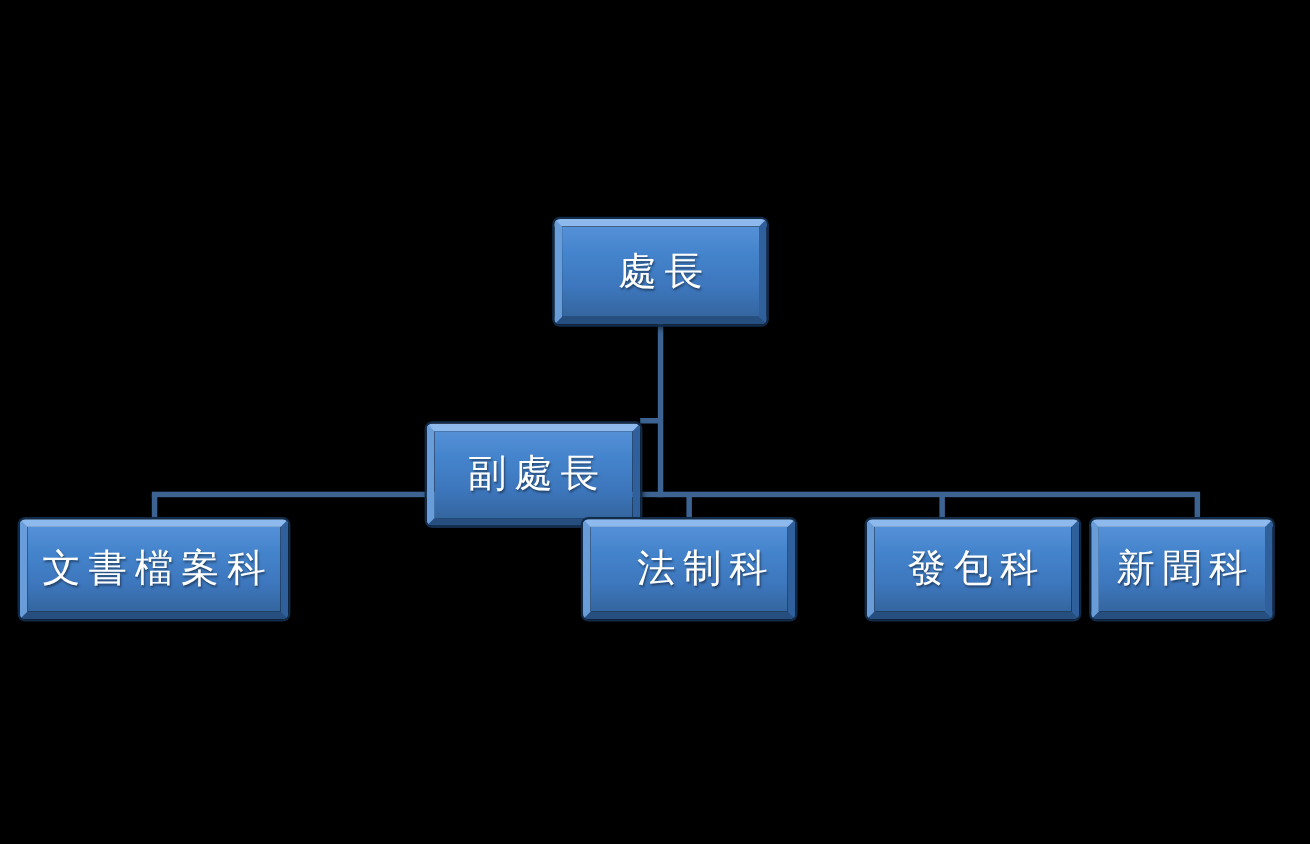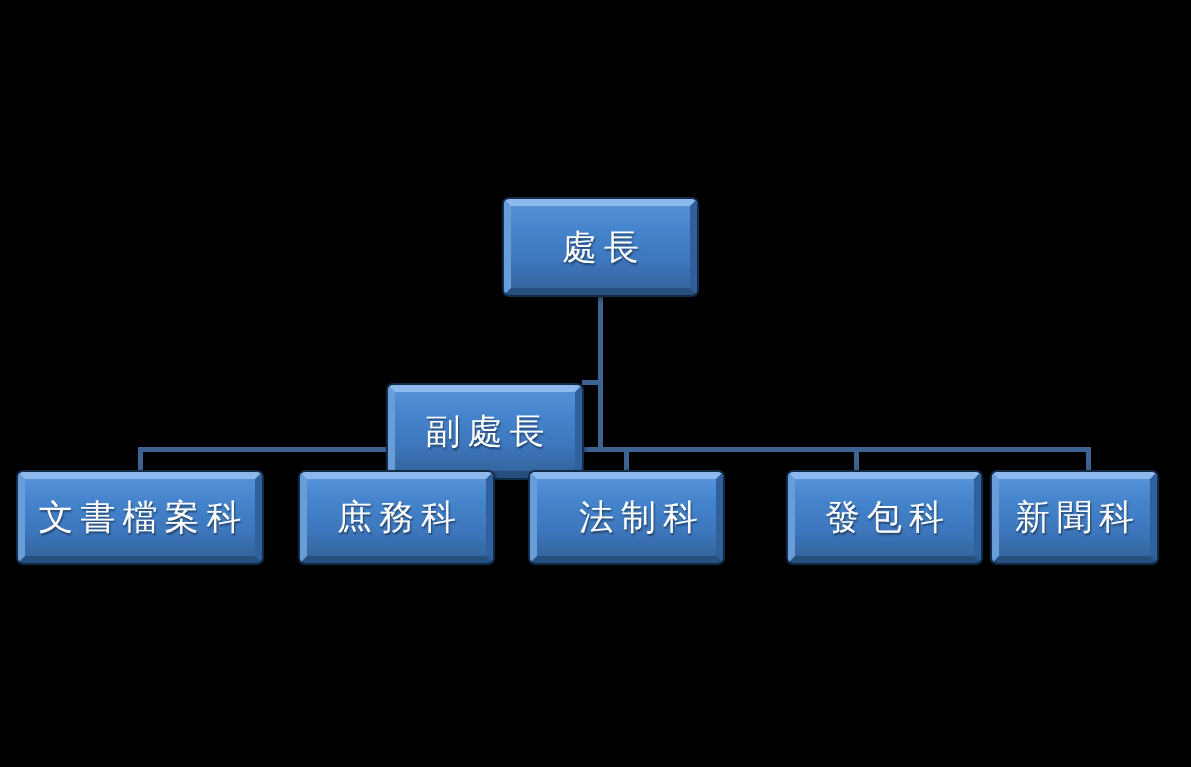--- a/index.html
+++ b/index.html
@@ -83,23 +83,20 @@
     <span class="label">處長</span>
   </div>
 
   <div class="box deputy">
     <span class="label">副處長</span>
   </div>
 
   <div class="box dept d1">
     <span class="label">文書檔案科</span>
   </div>
-  <div class="box dept d2">
-    <span class="label">庶務科</span>
-  </div>
   <div class="box dept d3">
     <span class="label">法制科</span>
   </div>
   <div class="box dept d4">
     <span class="label">發包科</span>
   </div>
   <div class="box dept d5">
     <span class="label">新聞科</span>
   </div>
 

